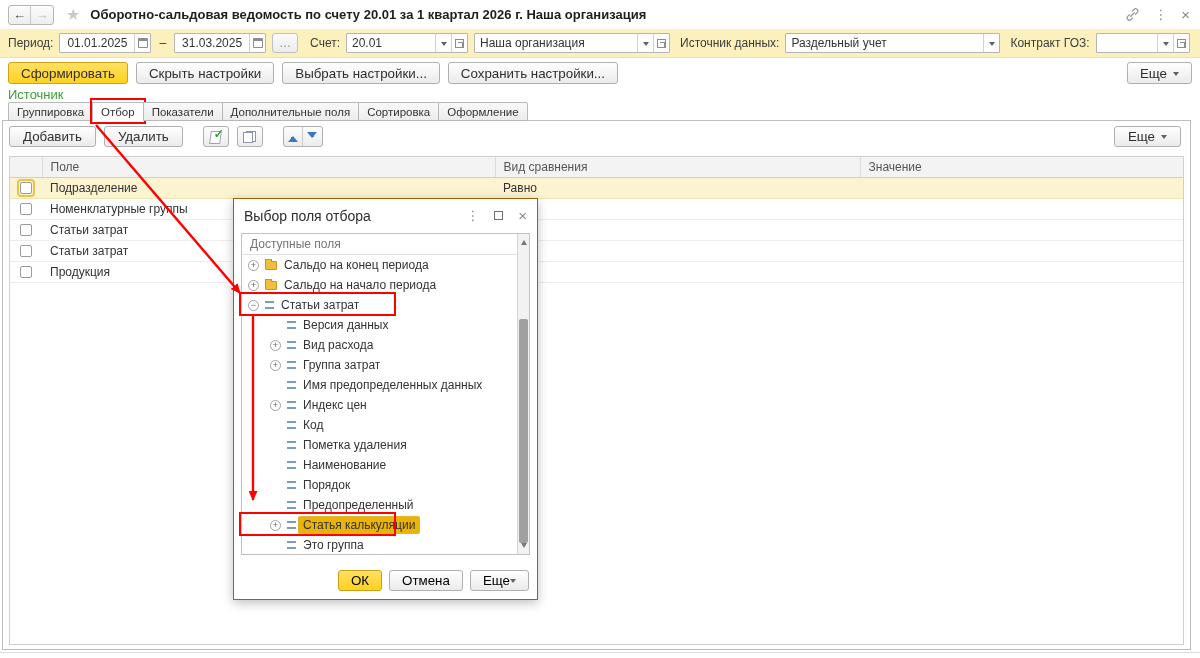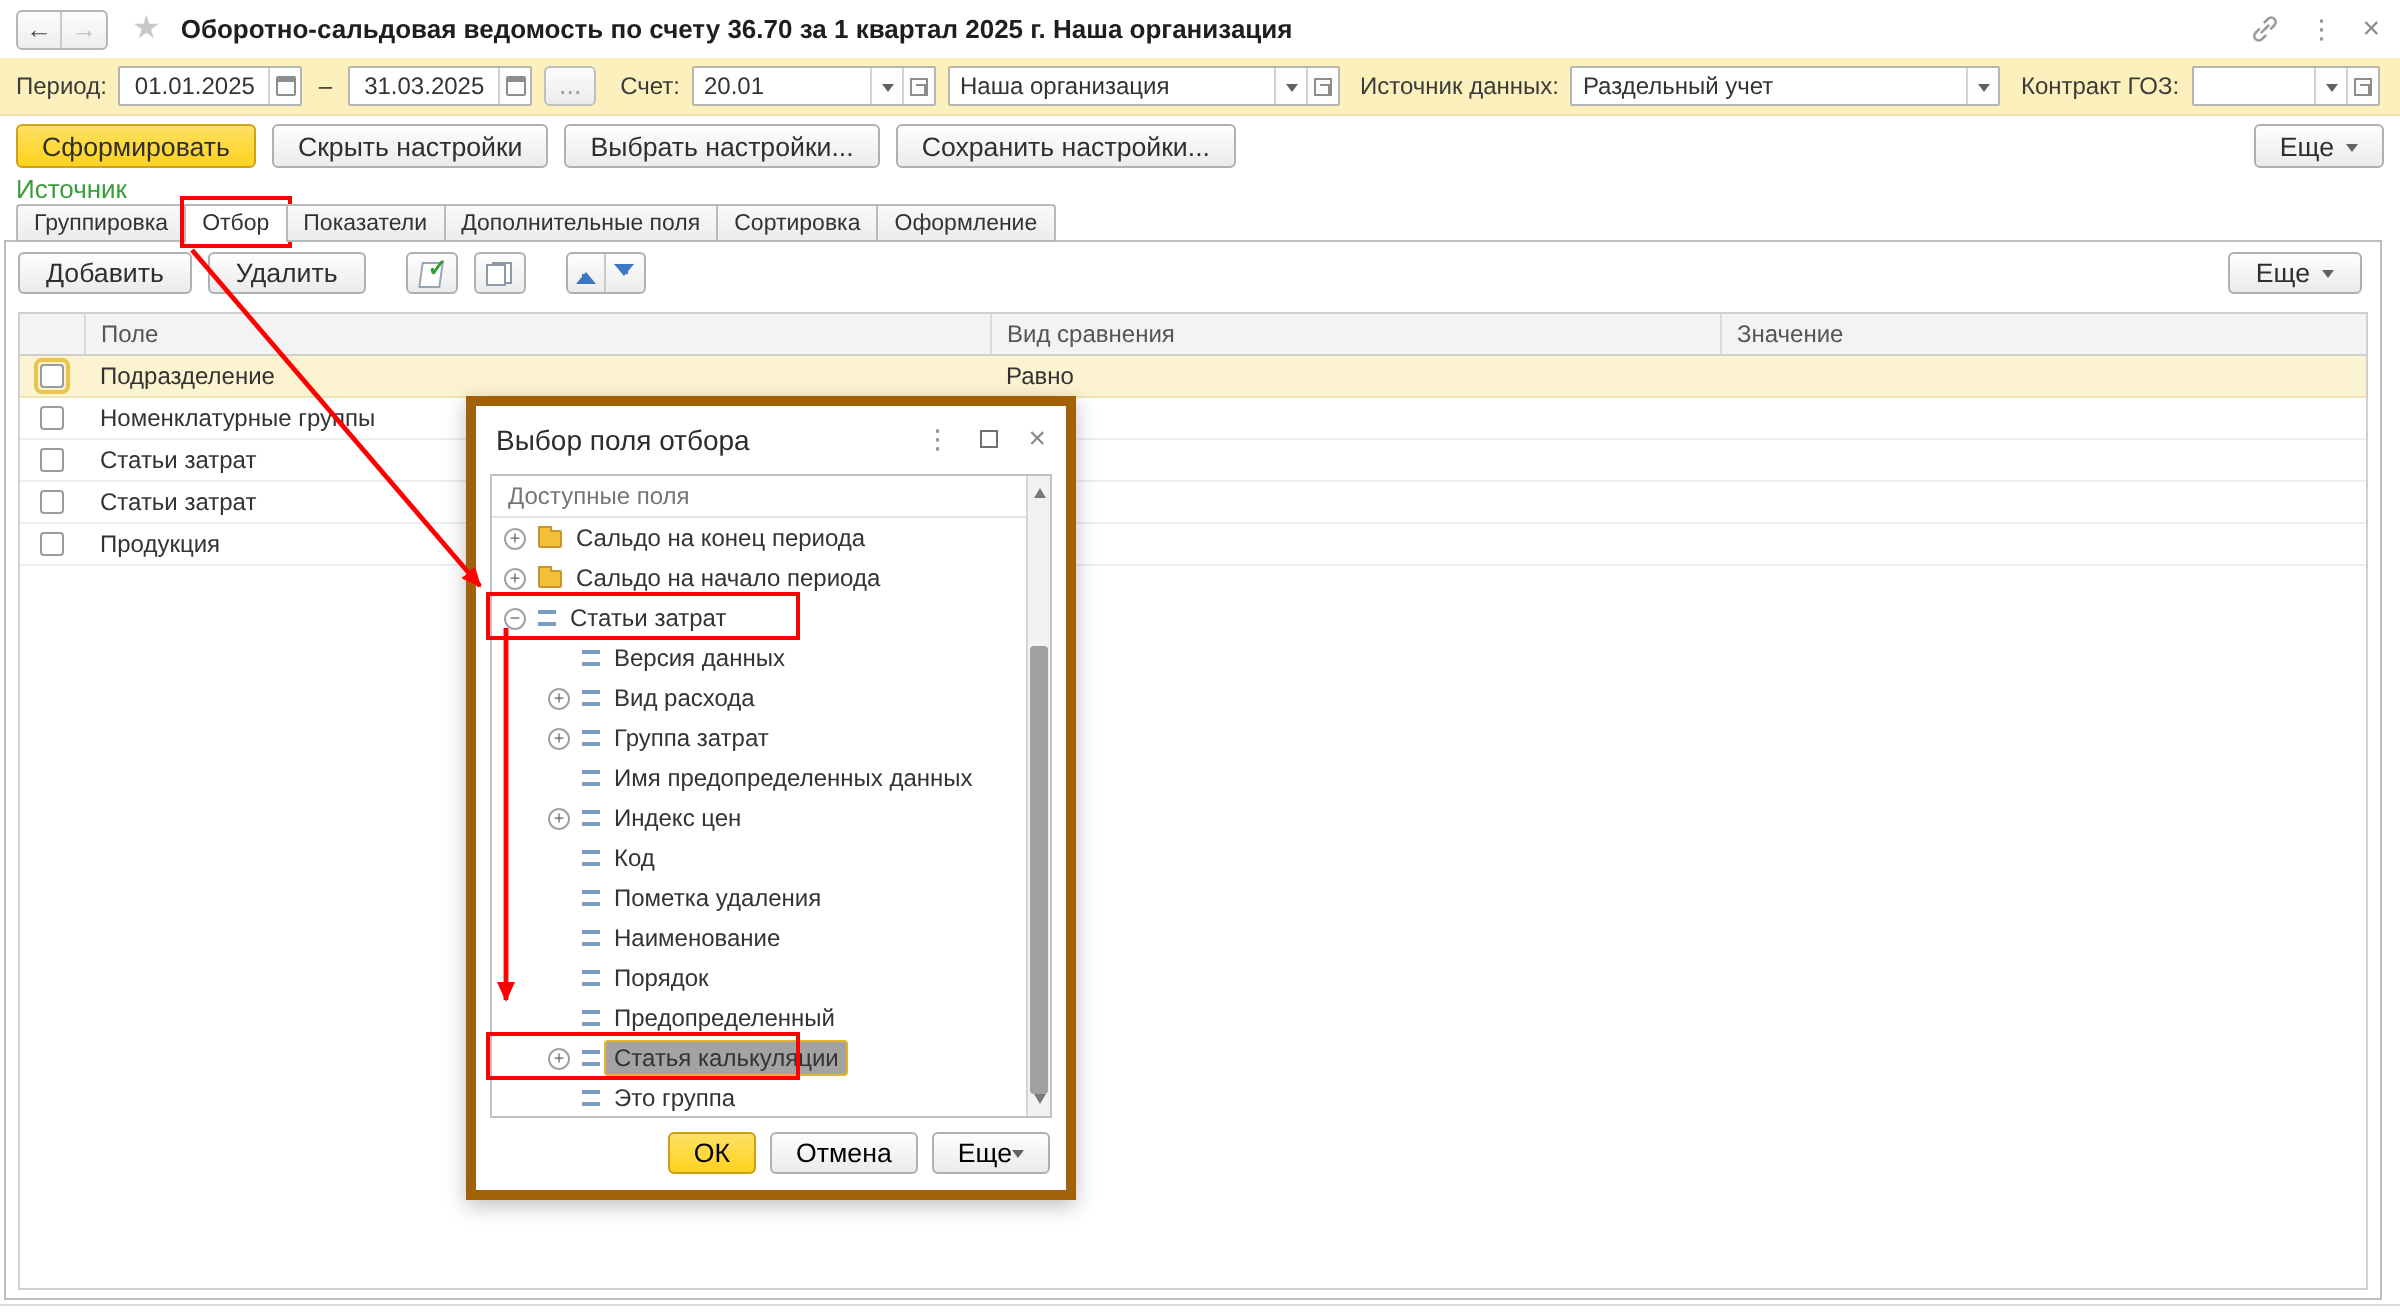--- a/index.html
+++ b/index.html
@@ -75,38 +75,38 @@
   table.grid { border-collapse:collapse; width:100%; table-layout:fixed; }
   .grid th { height:20px; background:#f3f3f3; border-right:1px solid #dcdcdc; border-bottom:1px solid #cfcfcf; font-weight:normal; color:#555; text-align:left; padding:0 8px; }
   .grid th:last-child { border-right:none; }
   .grid td { height:21px; border-bottom:1px solid #ededed; padding:0 8px; color:#333; }
   .grid tr.sel td { background:#fcf3d0; border-bottom:1px solid #f0e3b6; }
   .cbcell { text-align:center; padding:0 !important; }
   .cb { display:inline-block; width:12px; height:12px; border:1px solid #9b9b9b; border-radius:2px; background:#fff; vertical-align:middle; }
   .cb-focus { display:inline-block; border:2px solid #e8c44c; border-radius:4px; padding:1px; line-height:0; vertical-align:middle; }
 
   
-  .dialog { position:absolute; left:233px; top:198px; width:305px; height:402px; background:#fff; border:5px solid #a16207; box-shadow:0 3px 10px rgba(0,0,0,.25); z-index:20; }
+  .dialog { position:absolute; left:233px; top:198px; width:305px; height:402px; background:#fff; border:1px solid #a16207; box-shadow:0 3px 10px rgba(0,0,0,.25); z-index:20; }
   .dlg-title { position:absolute; left:0; top:0; right:0; height:33px; display:flex; align-items:center; padding:0 10px; }
   .dlg-title .t { font-size:14px; color:#2d2d2d; }
   .dlg-icons { margin-left:auto; display:flex; align-items:center; gap:15px; }
   .sq { width:9px; height:9px; border:1px solid #707070; }
   .listbox { position:absolute; left:7px; right:7px; top:34px; height:322px; border:1px solid #c2c2c2; }
   .list-header { height:21px; line-height:20px; padding-left:8px; color:#757575; border-bottom:1px solid #e2e2e2; }
   .tree { position:absolute; left:0; top:21px; right:12px; bottom:0; overflow:hidden; }
   .trow { height:20px; display:flex; align-items:center; }
   .trow.lvl0 { padding-left:6px; }
   .trow.lvl1 { padding-left:28px; }
   .expander { width:11px; height:11px; border:1px solid #a2a2a2; border-radius:50%; font-size:9px; line-height:8px; text-align:center; color:#666; margin-right:6px; flex:none; background:#fff; }
   .expander.none { visibility:hidden; }
   .ic-folder { width:12px; height:9px; background:#f2bf3a; border:1px solid #c6952d; border-radius:1px; position:relative; margin-right:7px; flex:none; }
   .ic-folder::before { content:""; position:absolute; top:-3px; left:-1px; width:5px; height:2px; background:#f2bf3a; border:1px solid #c6952d; border-bottom:none; }
   .ic-field { width:9px; height:8px; margin-right:7px; border-top:2px solid #7b9cc2; border-bottom:2px solid #7b9cc2; flex:none; }
   .trow .label { white-space:nowrap; }
-  .trow.sel .label { background:#a3a3a3; box-shadow:0 0 0 1px #e2b42f; padding:1px 4px; margin-left:-4px; border-radius:1px; }
+  .trow.sel .label { background:#eab308; box-shadow:0 0 0 1px #e2b42f; padding:1px 4px; margin-left:-4px; border-radius:1px; }
   .scrollbar { position:absolute; right:0; top:0; bottom:0; width:12px; background:#f2f2f2; border-left:1px solid #d5d5d5; }
   .sb-arr { position:absolute; left:2.5px; width:0; height:0; border:3.5px solid transparent; }
   .sb-arr.up { top:3px; border-bottom:5px solid #787878; }
   .sb-arr.down { bottom:3px; border-top:5px solid #787878; }
   .sb-thumb { position:absolute; left:1px; right:1px; top:85px; height:224px; background:#a0a0a0; border-radius:2px; }
   .dlg-footer { position:absolute; right:8px; bottom:8px; display:flex; gap:7px; }
   .dbtn { height:21px; display:inline-flex; align-items:center; justify-content:center; padding:0 12px; background:linear-gradient(#fefefe,#ebebeb); border:1px solid #b0b0b0; border-radius:3px; }
   .dbtn.yellow { background:linear-gradient(#ffe064,#ffd21e); border-color:#c99f17; }
 
   
@@ -120,21 +120,21 @@
 <body>
 
 <div class="app">
 
   <header class="titlebar">
     <div class="navgrp">
       <div class="navcell">←</div>
       <div class="navcell">→</div>
     </div>
     <span class="star">★</span>
-    <h1 class="wtitle">Оборотно-сальдовая ведомость по счету 36.70 за 1 квартал 2025 г. Наша организация</h1>
+    <h1 class="wtitle">Оборотно-сальдовая ведомость по счету 20.01 за 1 квартал 2026 г. Наша организация</h1>
     <div class="tb-icons">
       <span class="link-icon">
         <svg width="15" height="15" viewBox="0 0 16 16">
             <path d="M6.2 9.8 L9.8 6.2 M4.8 8.2 l-1.8 1.8 a2.4 2.4 0 0 0 3.4 3.4 l1.8 -1.8 M11.2 7.8 l1.8 -1.8 a2.4 2.4 0 0 0 -3.4 -3.4 L7.8 4.4" stroke="#9b9b9b" stroke-width="1.4" fill="none" stroke-linecap="round"></path>
           </svg>
       </span>
       <span class="dots">⋮</span>
       <span class="closex">×</span>
     </div>
   </header>

